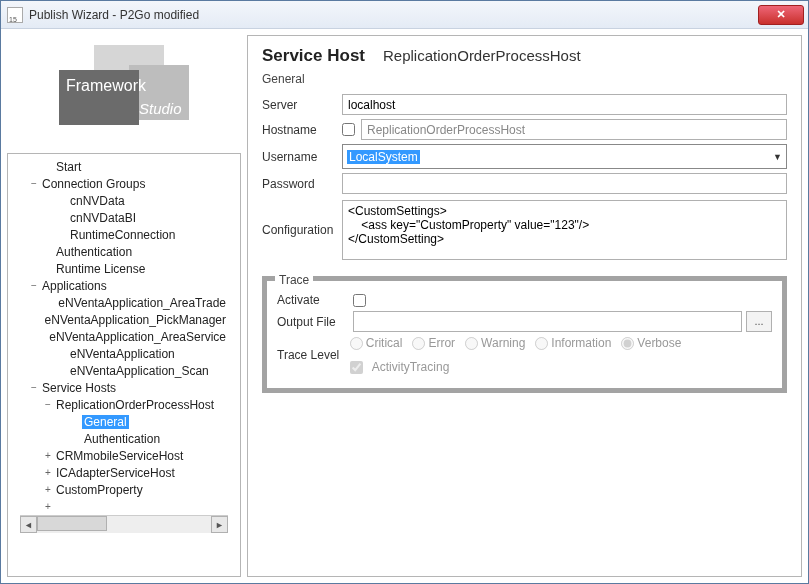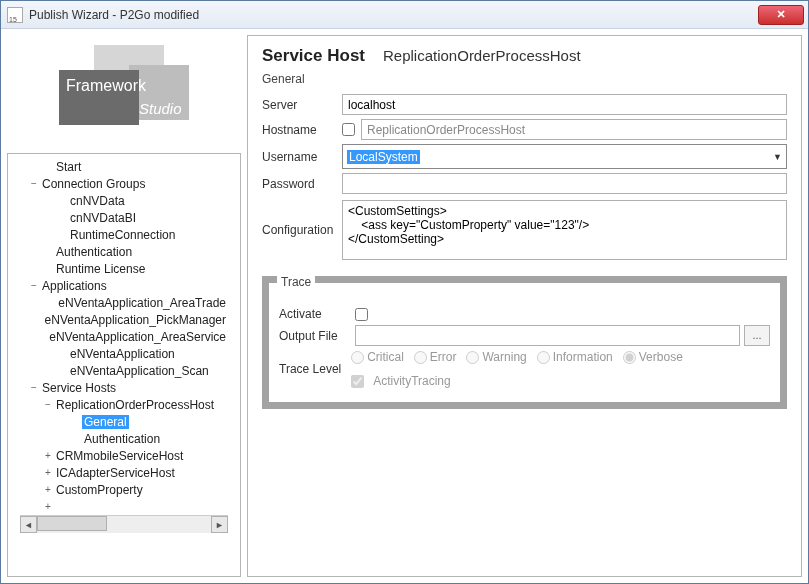--- a/index.html
+++ b/index.html
@@ -38,21 +38,21 @@
   .row .fl{width:80px;color:#333;}
   .row .rl{width:76px;color:#333;}
   .row input[type=text],.row select{flex:1;height:21px;border:1px solid #b0b0b0;padding:1px 5px;font-size:12px;background:#fff;}
   .row .disabled{background:#f0f0f0;color:#888;}
   .row input[type=checkbox]{margin:0 6px 0 0;}
   .selbox{flex:1;height:25px;border:1px solid #888;display:flex;align-items:center;padding:0 4px;justify-content:space-between;}
   .selbox .seltxt{background:#3399ff;color:#fff;padding:0 2px;font-size:12px;}
   .selbox .dd{font-size:9px;color:#333;}
   .cfg{display:flex;align-items:center;margin-top:6px;}
   .cfg textarea{flex:1;height:60px;border:1px solid #b0b0b0;font-size:12px;padding:3px 5px;resize:none;font-family:inherit;}
-  .group{border:7px solid #a3a3a3;margin-top:16px;padding:20px 10px 10px;position:relative;}
+  .group{border:5px solid #a3a3a3;margin-top:16px;padding:8px 10px 10px;position:relative;}
   .group .legend{position:absolute;top:-8px;left:8px;background:#fff;padding:0 4px;font-size:12px;color:#444;}
   .btndots{width:26px;height:21px;border:1px solid #b0b0b0;background:#f3f3f3;margin-left:4px;font-size:11px;color:#555;text-align:center;line-height:19px;}
   .radios{display:flex;align-items:center;gap:10px;flex-wrap:wrap;color:#999;}
   .radios label{display:flex;align-items:center;gap:3px;font-size:12px;}
   .radios input{margin:0;}
   .footer{height:40px;border-top:0;display:flex;align-items:center;padding:0 12px;gap:8px;}
   .footer .spacer{flex:1;}
   .wbtn{height:24px;min-width:78px;padding:0 12px;border:1px solid #9a9a9a;background:linear-gradient(#fdfdfd,#e6e6e6);font-size:12px;color:#222;border-radius:3px;}
   .wbtn.lg{min-width:140px;}
 </style>

